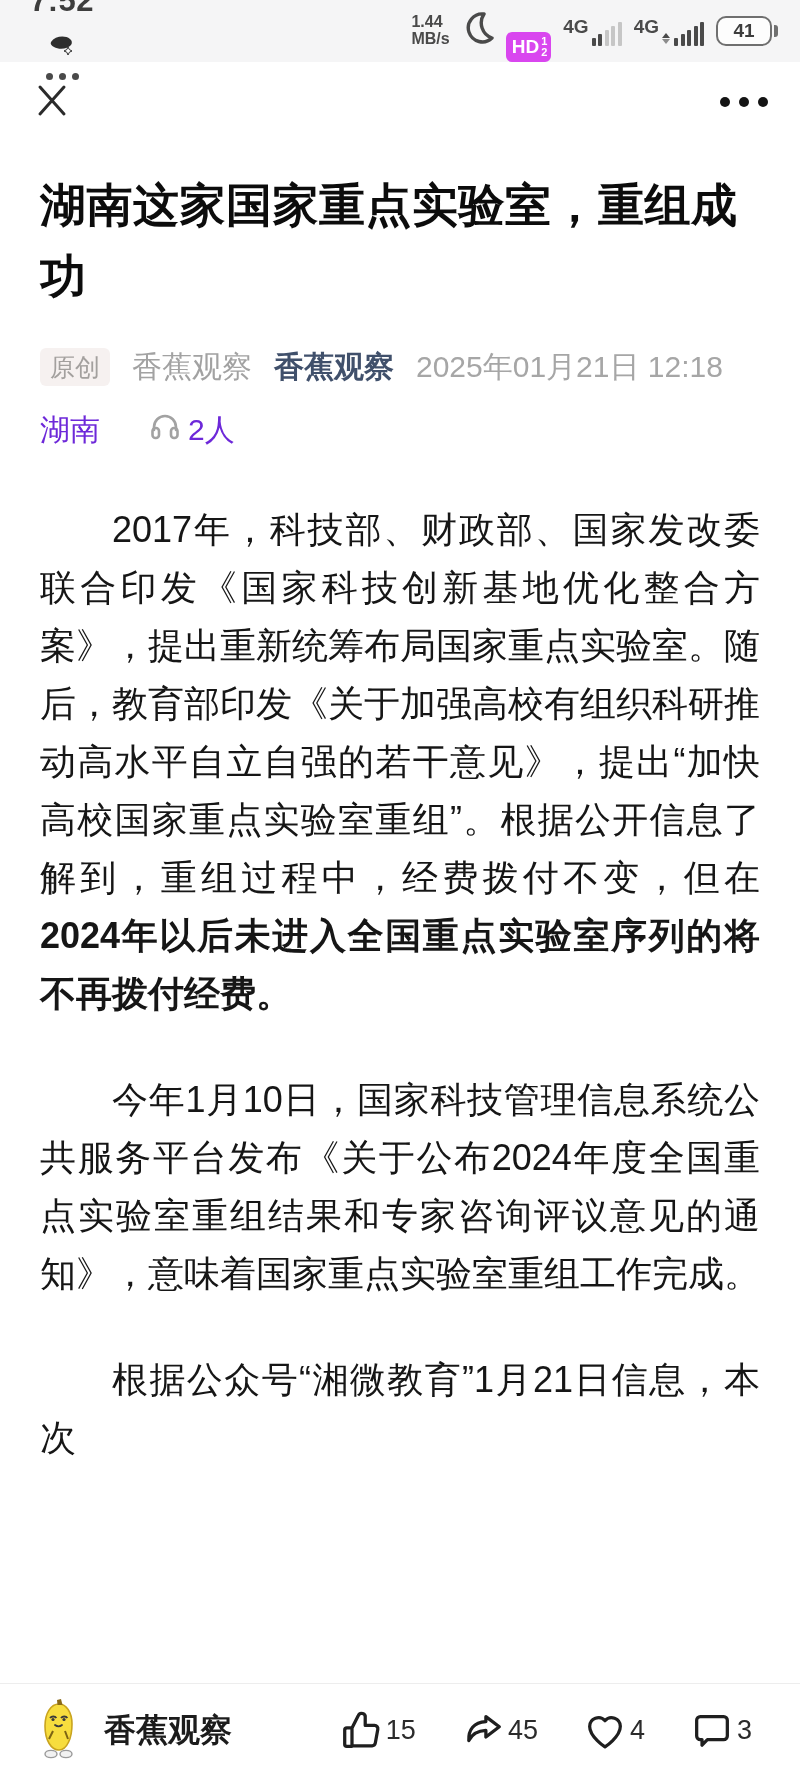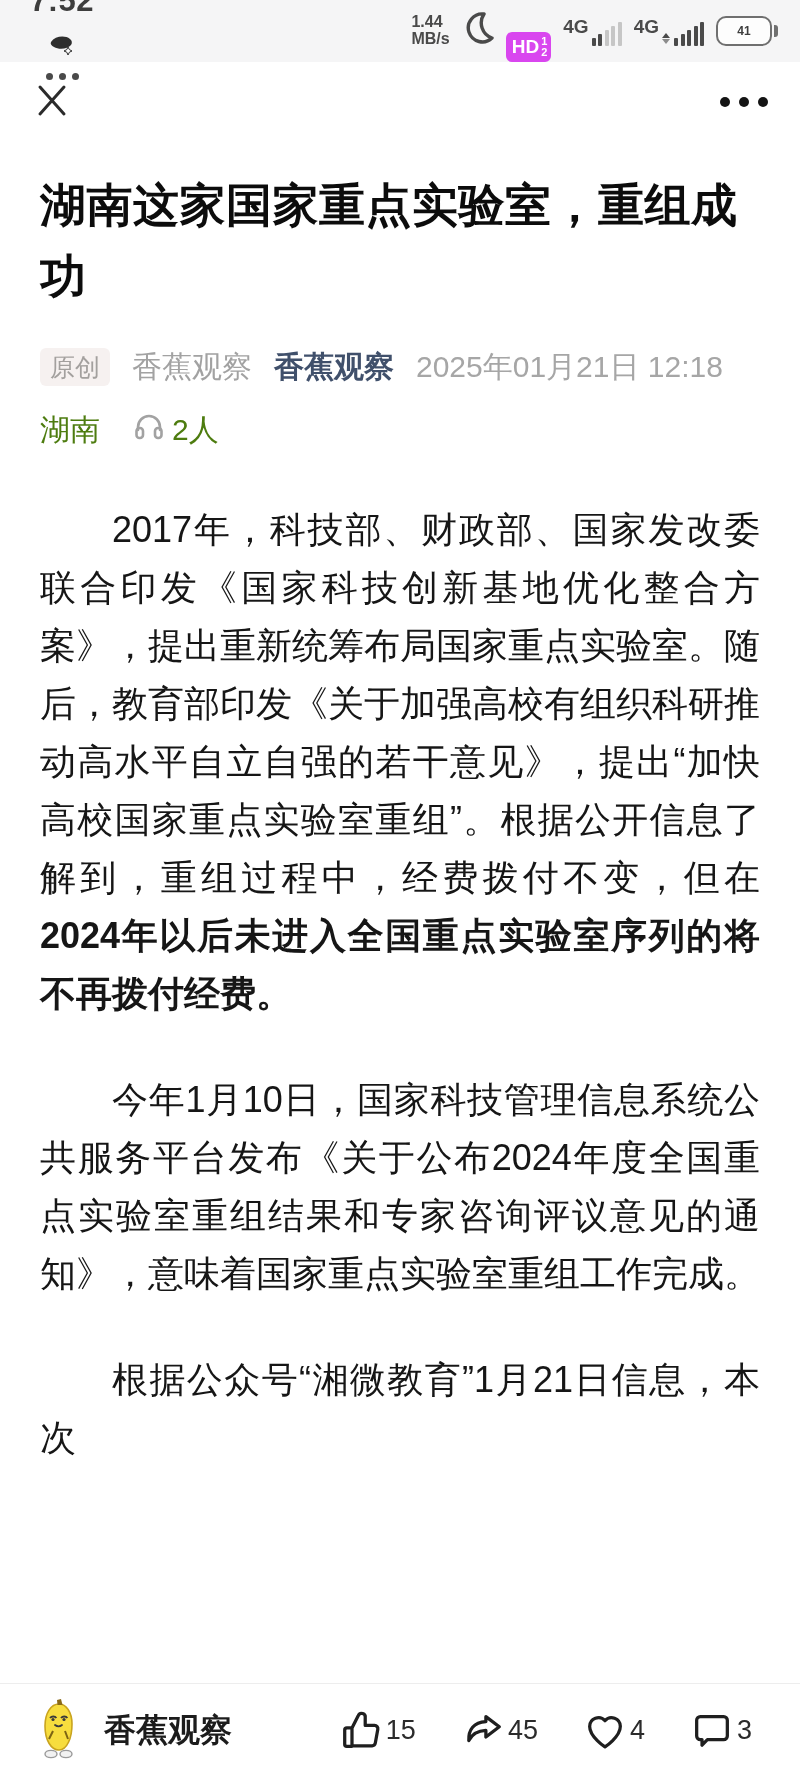--- a/index.html
+++ b/index.html
@@ -32,21 +32,21 @@
   .bars i { width:4px; border-radius:1px; background:#4a4a4a; display:block; }
   .bars i.dim { background:#c6c6c6; }
   .updown { display:flex; flex-direction:column; gap:1px; margin:0 1px 2px 0; }
   .updown i { width:0; height:0; border-left:4px solid transparent; border-right:4px solid transparent; display:block; }
   .updown .up { border-bottom:5px solid #4a4a4a; }
   .updown .dn { border-top:5px solid #8c8c8c; }
   .battery { display:flex; align-items:center; }
   .bat-body {
     width:56px; height:30px; border:2.5px solid #6f6f6f; border-radius:10px;
     display:flex; align-items:center; justify-content:center;
-    font-size:12px; font-weight:600; color:#3d3d3d; background:#fdfdfd;
+    font-size:19px; font-weight:600; color:#3d3d3d; background:#fdfdfd;
   }
   .bat-nub { width:4px; height:12px; background:#6f6f6f; border-radius:0 3px 3px 0; margin-left:2px; }
   
   .navbar { height:80px; display:flex; align-items:center; justify-content:space-between; padding:0 32px; background:#fff; }
   .more-dots { display:flex; gap:9px; padding:10px 0; }
   .more-dots i { width:10px; height:10px; border-radius:50%; background:#141414; display:block; }
   
   .content { height:1683px; overflow:hidden; }
   .article { padding:0 40px; }
   .title {
@@ -54,21 +54,21 @@
     color:#0c0c0c; letter-spacing:.5px;
   }
   .meta { margin-top:34px; display:flex; align-items:center; gap:22px; font-size:30px; }
   .badge-original {
     font-size:25px; color:#a3a09e; background:#f6f1f0; border-radius:6px;
     padding:4px 10px; line-height:1.2;
   }
   .author-gray { color:#a2a2a2; }
   .account-link { color:#40506b; font-weight:600; }
   .meta-date { color:#a6a6a6; }
-  .meta2 { margin-top:22px; display:flex; align-items:flex-start; gap:34px; font-size:30px; color:#4d7c0f; }
+  .meta2 { margin-top:22px; display:flex; align-items:flex-start; gap:50px; font-size:30px; color:#6d28d9; }
   .listen { display:flex; align-items:center; gap:8px; }
   .body-text { margin-top:50px; font-size:36px; line-height:58px; color:#161616; text-align:justify; }
   .body-text p { text-indent:2em; margin:0 0 48px 0; }
   .seg-u { text-decoration:underline; text-decoration-thickness:2.5px; text-underline-offset:9px; text-decoration-color:#111; }
   .seg-b { font-weight:700; }
   
   .footer {
     position:absolute; left:0; right:0; bottom:0; height:95px; background:#fff;
     border-top:1px solid #ededed; display:flex; align-items:center;
     justify-content:space-between; padding:0 48px 0 36px;

